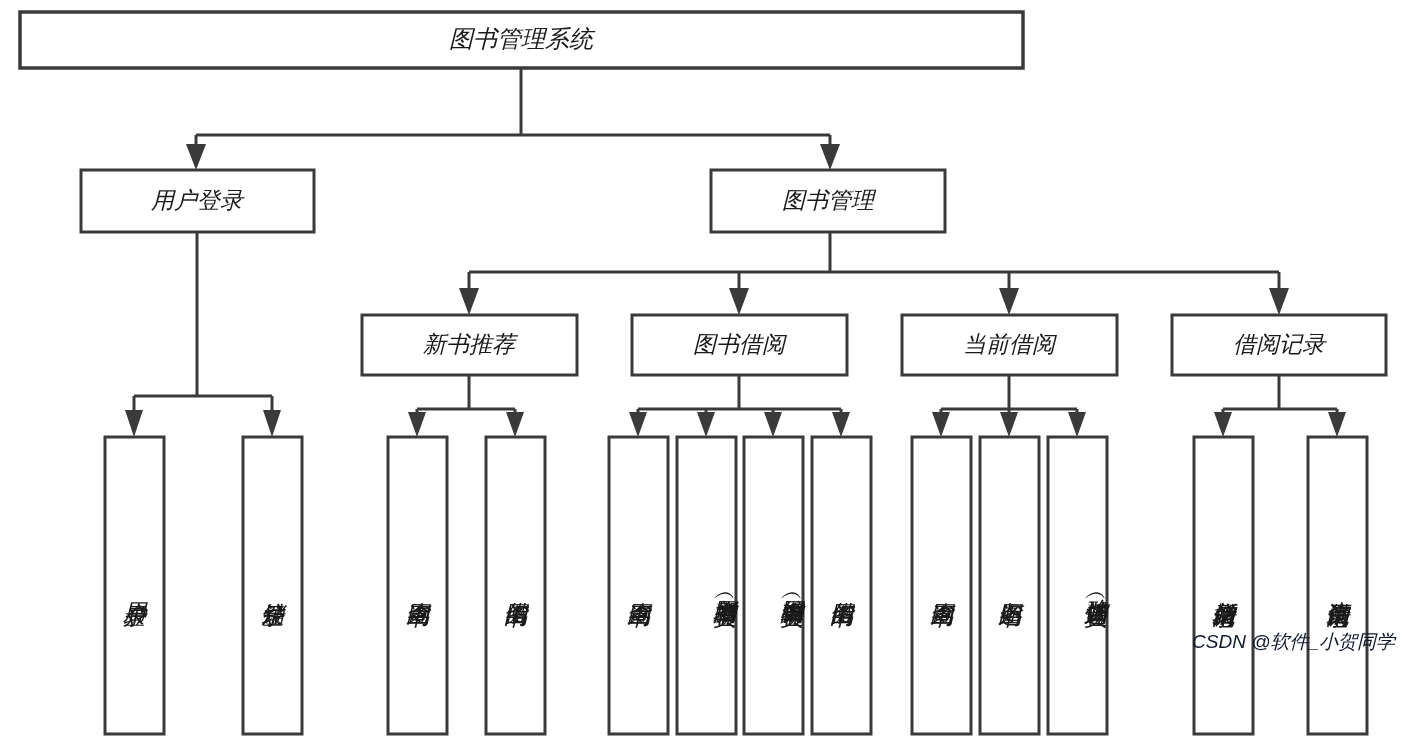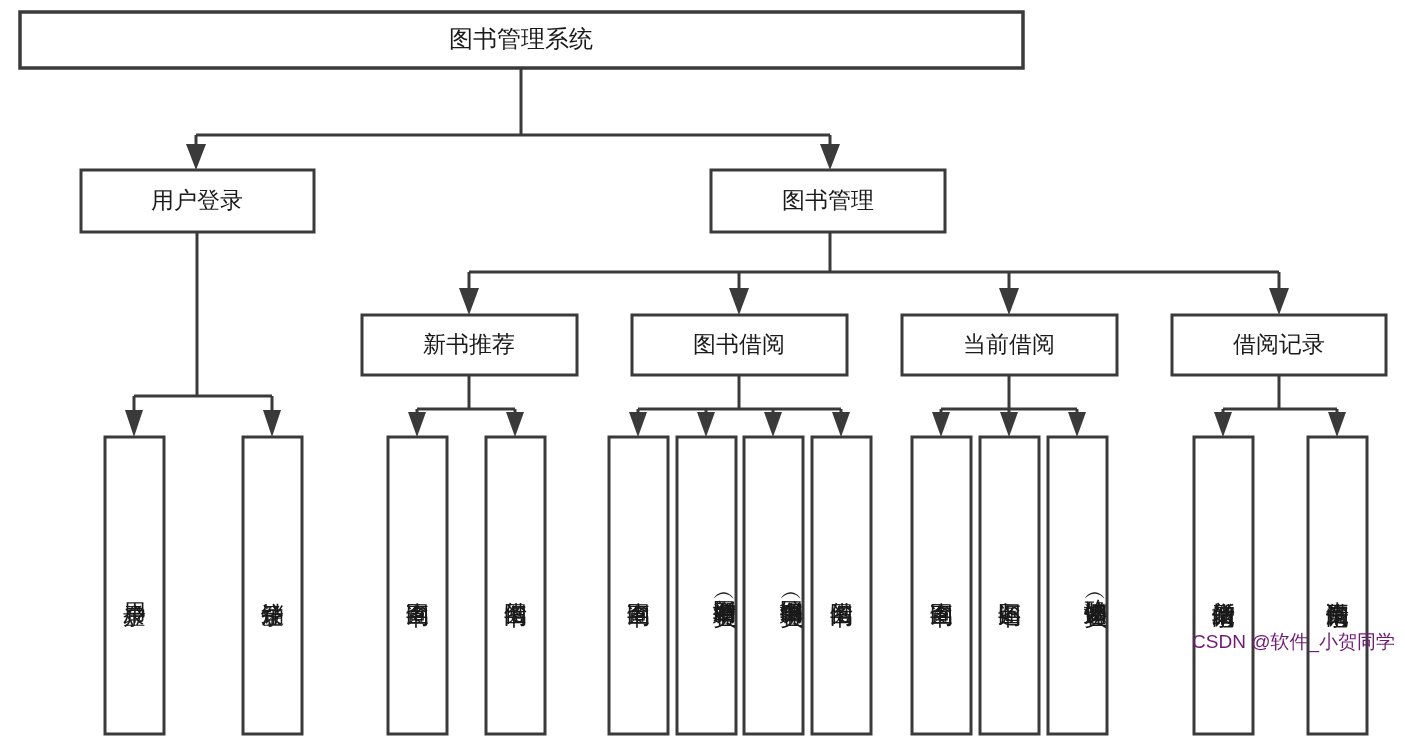--- a/index.html
+++ b/index.html
@@ -13,20 +13,21 @@
     font-family: "Liberation Sans", "DejaVu Sans", sans-serif;
     overflow: hidden;
     position: relative;
   }
   #diagram-root {
     position: absolute;
     left: 0;
     top: 0;
     width: 1405px;
     height: 661px;
+    font-style: italic;
   }
   svg.flow {
     display: block;
     width: 1405px;
     height: 747px;
   }
   .node-rect {
     fill: #ffffff;
     stroke: #3a3a3a;
     stroke-width: 3;
@@ -69,21 +70,21 @@
     justify-content: center;
     white-space: nowrap;
     pointer-events: none;
   }
   .watermark {
     position: absolute;
     right: 10px;
     bottom: 6px;
     font-family: "Liberation Sans", "DejaVu Sans", sans-serif;
     font-size: 19px;
-    color: #701a75;
+    color: #0f172a;
     white-space: nowrap;
     padding-left: 28px;
   }
 </style>
 </head>
 <body>
 
 <div id="diagram-root">
 
   <svg class="flow" viewBox="0 0 1405 747" xmlns="http://www.w3.org/2000/svg">

